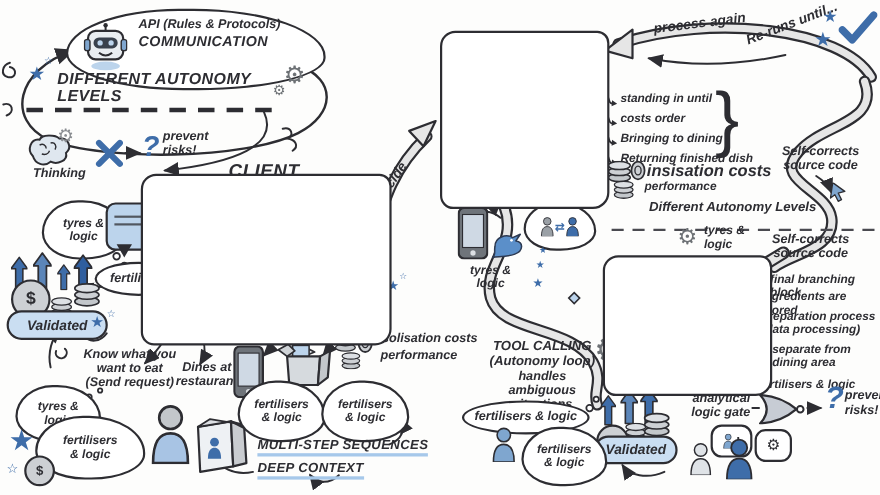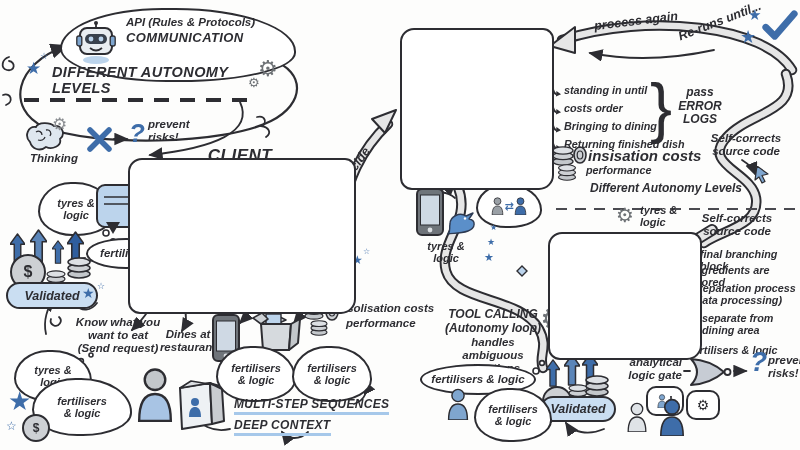--- a/index.html
+++ b/index.html
@@ -461,23 +461,20 @@
   <div class="lbl" style="left:564px;top:102px;white-space:nowrap;font-size:10.8px">costs order</div>
   <svg class="abs" style="left:549px;top:121px" width="13" height="13">
       <use href="#sy-sq"></use>
     </svg>
   <div class="lbl" style="left:564px;top:120px;white-space:nowrap;font-size:10.8px">Bringing to dining</div>
   <svg class="abs" style="left:549px;top:139px" width="13" height="13">
       <use href="#sy-sq"></use>
     </svg>
   <div class="lbl" style="left:564px;top:138px;white-space:nowrap;font-size:10.8px">Returning finished dish</div>
   <div class="abs" style="left:650px;top:74px;font-size:66px;font-weight:400;line-height:1;color:#2d2d32">}</div>
-  <div class="lbl c" style="left:676px;top:86px;width:48px;font-size:12px">pass
-ERROR
-LOGS</div>
   <svg class="abs" style="left:550px;top:146px" width="26" height="20">
       <use href="#sy-coins"></use>
     </svg>
   <div class="lbl" style="left:588px;top:148px;white-space:nowrap;font-size:15px">insisation costs</div>
   <svg class="abs" style="left:556px;top:164px" width="22" height="17">
       <use href="#sy-coins"></use>
     </svg>
   <div class="lbl" style="left:586px;top:164px;white-space:nowrap;font-size:10.8px">performance</div>
 
   <div class="lbl" style="left:594px;top:14px;font-size:12.5px;transform:rotate(-7deg)">process again</div>

